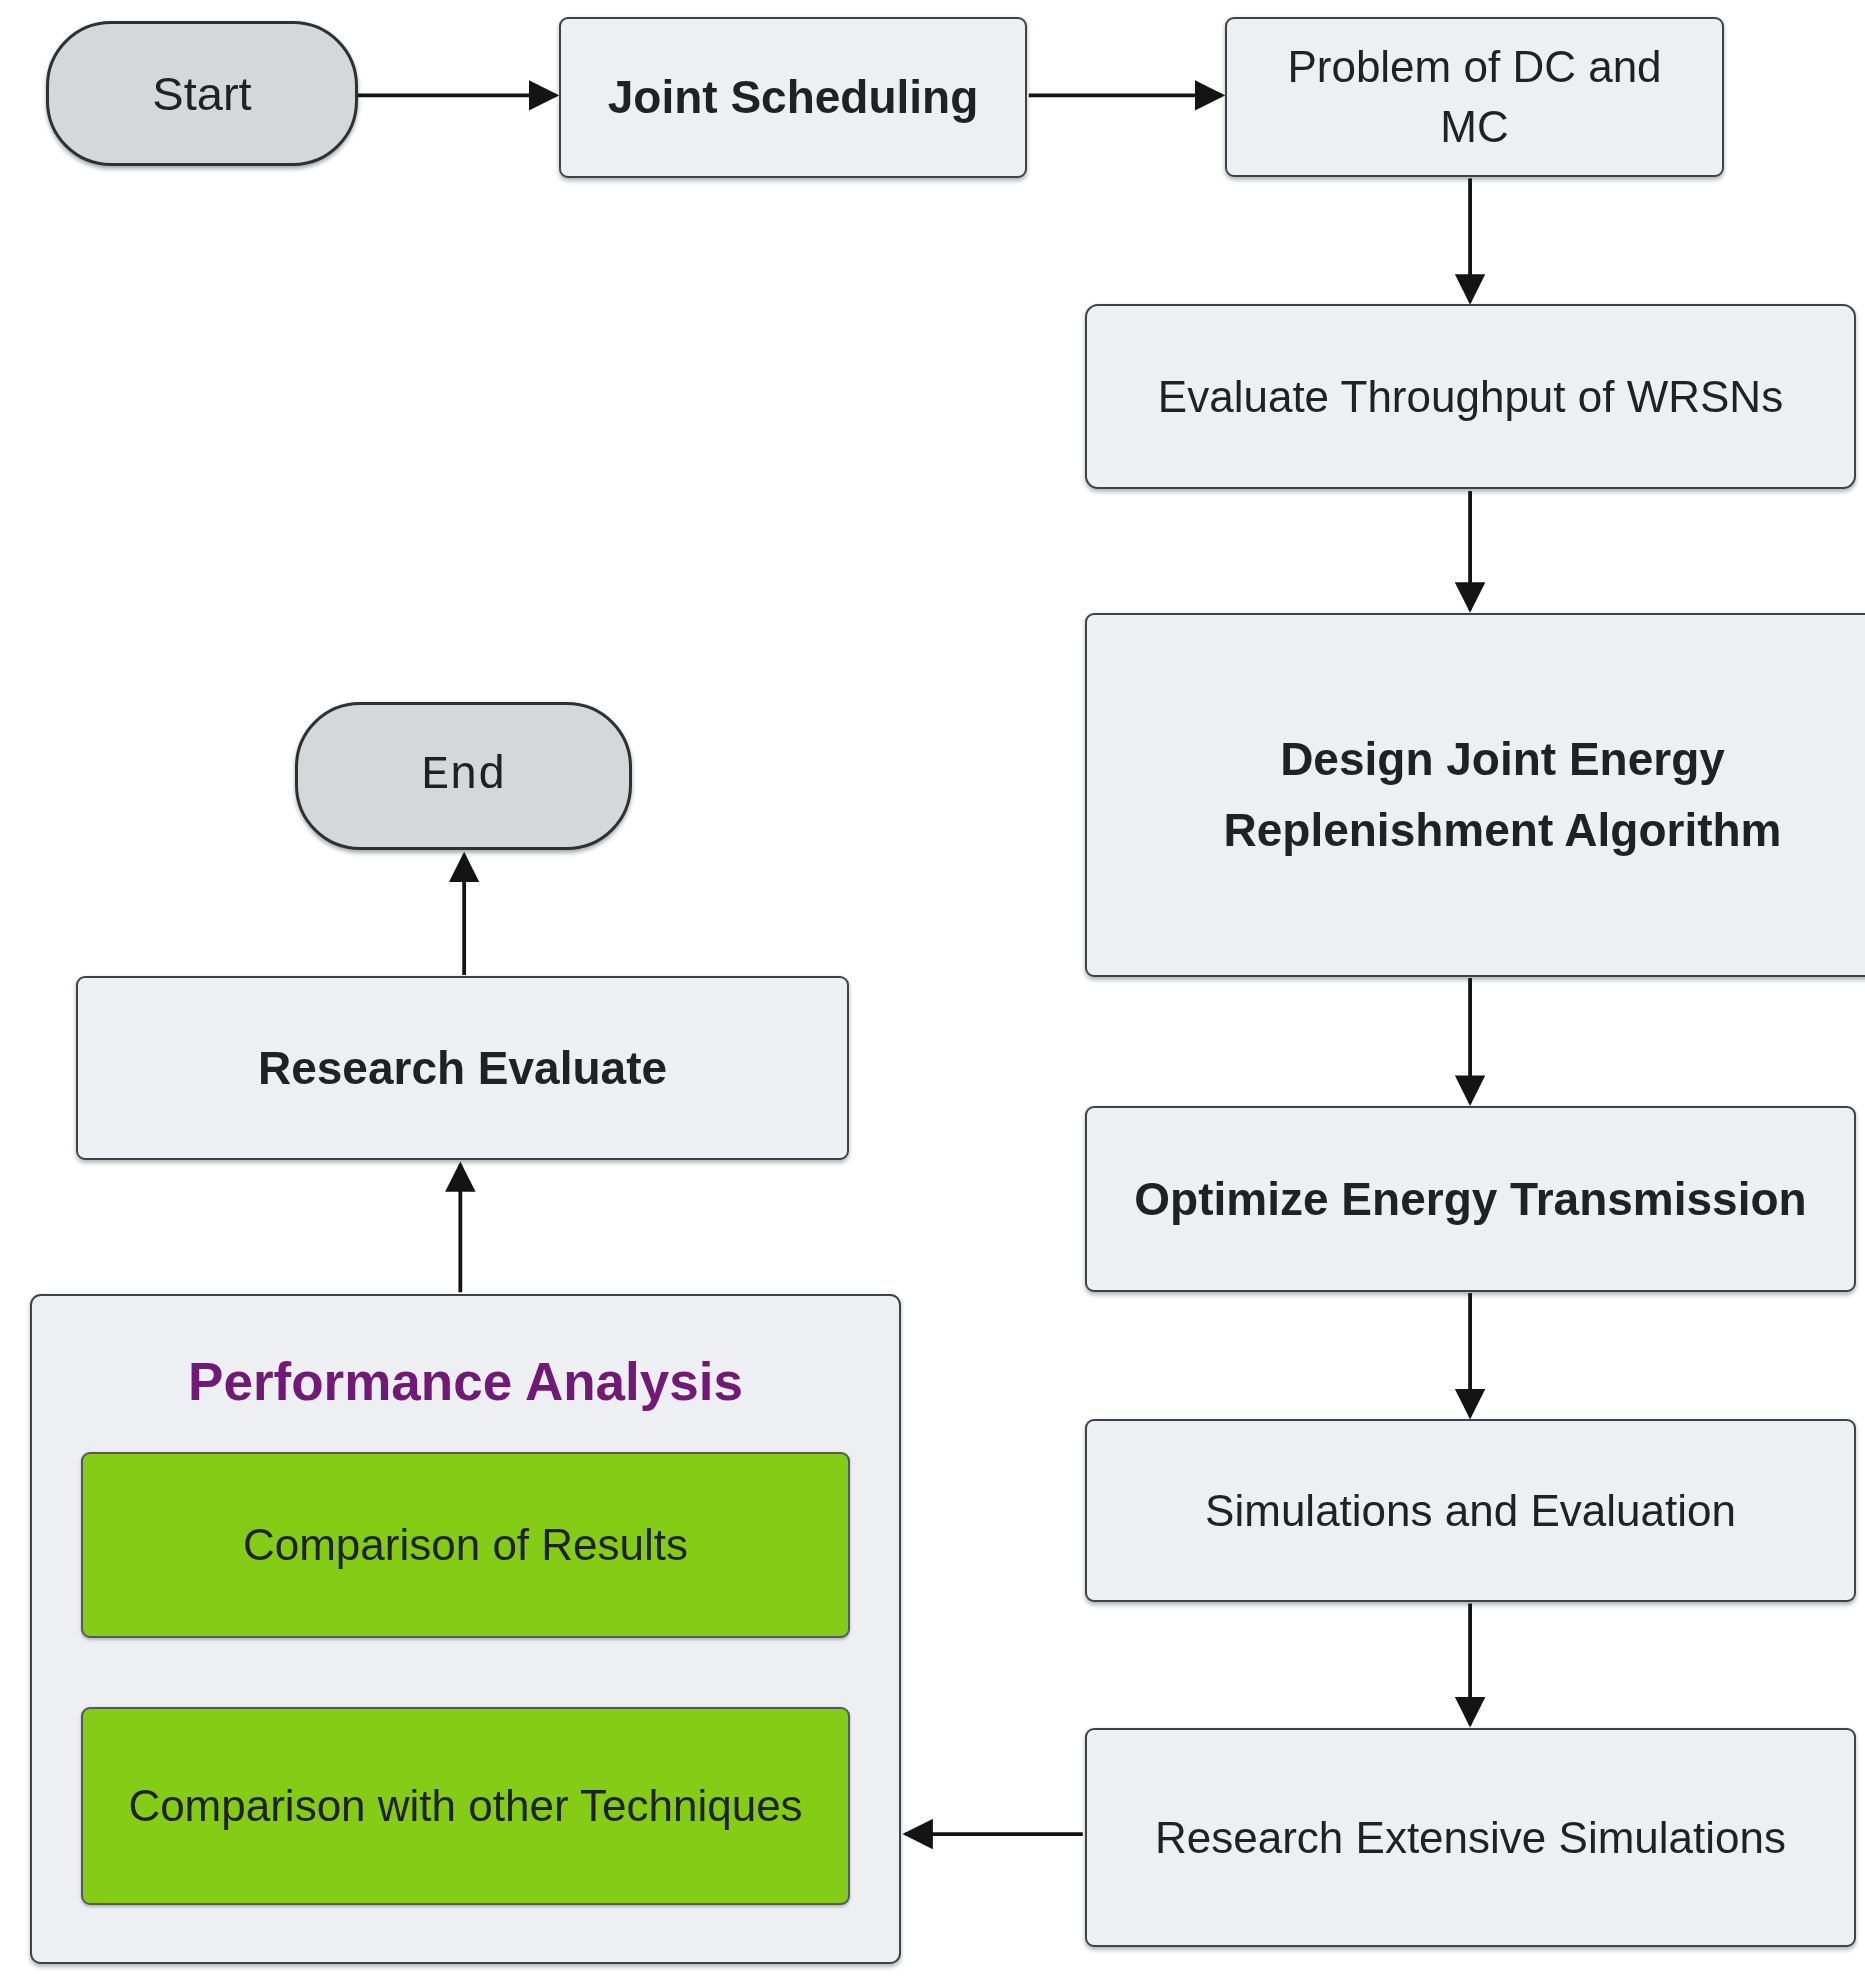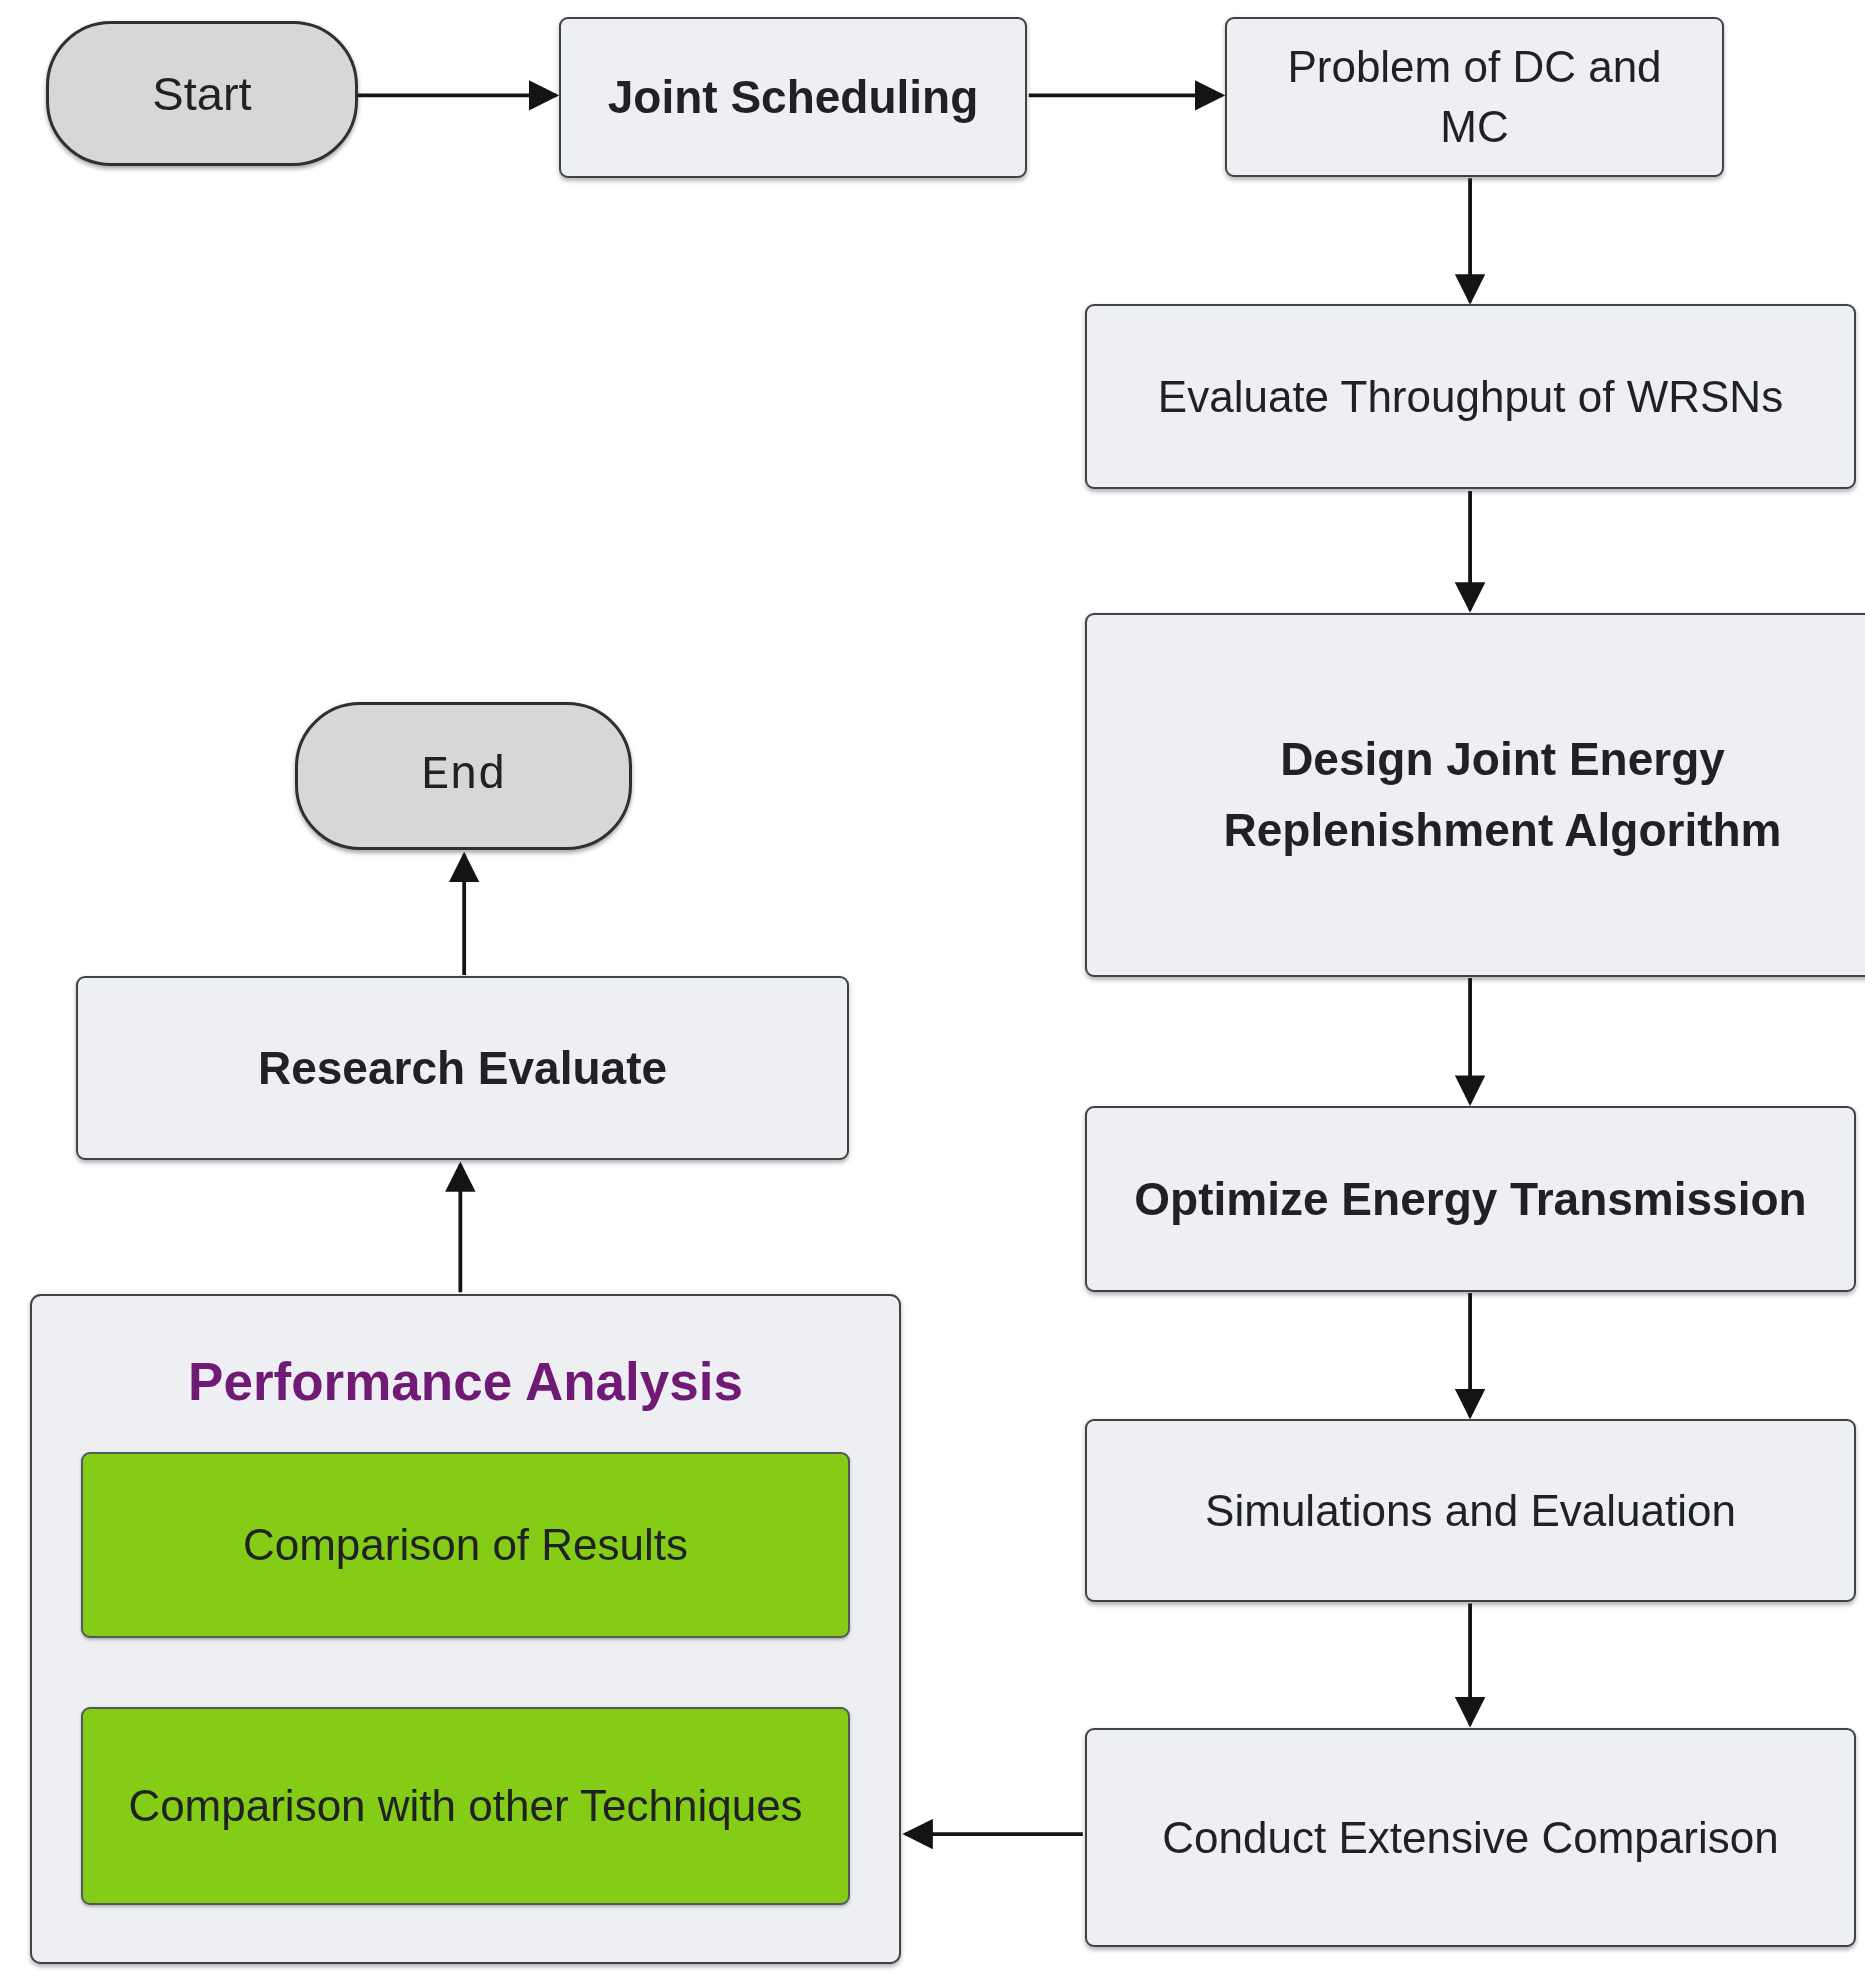--- a/index.html
+++ b/index.html
@@ -61,21 +61,21 @@
     border:2.3px solid #55585c;
     border-radius:9px;
     box-shadow:0 1.5px 3px rgba(40,42,45,0.3);
     font-size:44px;
     padding:7.6px 23px;
   }
   
   .n-start{left:46px;top:21px;width:312px;height:145px;}
   .n-joint{left:559px;top:16.7px;width:468px;height:161px;}
   .n-problem{left:1225px;top:16.7px;width:499px;height:160px;}
-  .n-evaluate{left:1085px;top:304px;width:771px;height:185px;}
+  .n-evaluate{left:1085px;top:304px;width:771px;height:185px;border-radius:13px;}
   .n-design{left:1085px;top:613px;width:835px;height:364px;font-size:50px;line-height:1.55;padding:7.6px 47px;}
   .n-optimize{left:1085px;top:1106px;width:771px;height:186px;}
   .n-simulations{left:1085px;top:1419px;width:771px;height:183px;}
   .n-conduct{left:1085px;top:1728px;width:771px;height:219px;}
   .n-end{left:295px;top:702px;width:337px;height:148px;font-family:Liberation Mono, monospace;}
   .n-research{left:76px;top:976px;width:773px;height:184px;}
   .n-pa{left:30px;top:1294px;width:871px;height:670px;}
   .n-comp-results{left:49px;top:156px;width:769px;height:186px;}
   .n-comp-tech{left:49px;top:411px;width:769px;height:198px;}
   .arrows{position:absolute;left:0;top:0;width:1865px;height:1985px;pointer-events:none;}
@@ -123,21 +123,21 @@
   <div class="node bold n-design">
     <span>Design Joint Energy Replenishment Algorithm</span>
   </div>
   <div class="node bold n-optimize">
     <span>Optimize Energy Transmission</span>
   </div>
   <div class="node n-simulations">
     <span>Simulations and Evaluation</span>
   </div>
   <div class="node n-conduct">
-    <span>Conduct Extensive Comparison</span>
+    <span>Research Extensive Simulations</span>
   </div>
 
   <div class="node bold n-research">
     <span>Research Evaluate</span>
   </div>
 
   <div class="group n-pa">
     <div class="group-title">Performance Analysis</div>
     <div class="subnode n-comp-results">
       <span>Comparison of Results</span>

